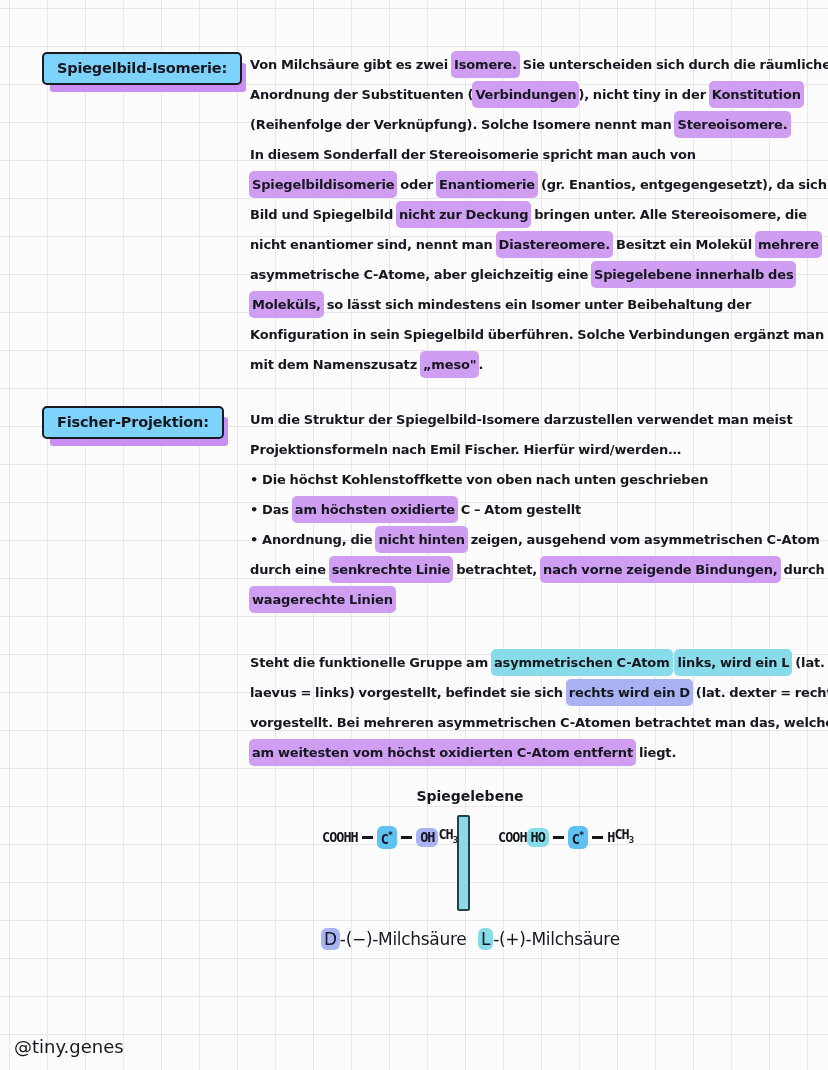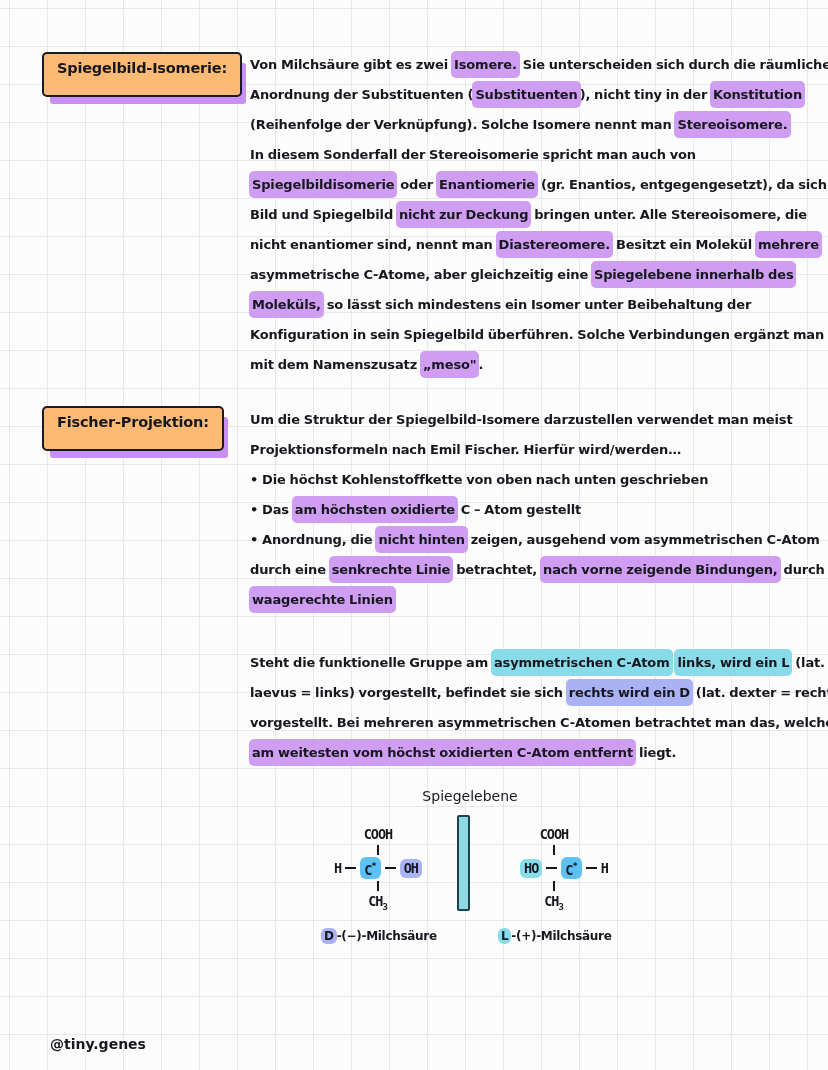--- a/index.html
+++ b/index.html
@@ -8,64 +8,64 @@
     font-family:"DejaVu Sans","Liberation Sans",sans-serif;
     background-color:#fcfcfc;
     background-image:
       linear-gradient(to right,#e7e7ec 1px,transparent 1px),
       linear-gradient(to bottom,#e7e7ec 1px,transparent 1px);
     background-size:38px 38px;
     background-position:9px 8px;
     color:var(--c-ink,#17171f);
   }
   .titlebox{
-    position:absolute;background:#fdba74;border:2.5px solid #1a1a22;border-radius:5px;
-    padding:6px 13px 19px;font-weight:bold;font-size:14.5px;letter-spacing:-0.2px;
+    position:absolute;background:#7dd3fc;border:2.5px solid #1a1a22;border-radius:5px;
+    padding:6px 13px 7px;font-weight:bold;font-size:14.5px;letter-spacing:-0.2px;
     box-shadow:6px 9px 0 -2px var(--c-swoosh,#c98ff3);white-space:nowrap;z-index:2;
   }
   .para{position:absolute;width:580px;font-size:13px;font-weight:600;letter-spacing:-0.15px;word-spacing:-0.5px;}
   .tline{height:30px;line-height:30px;white-space:nowrap;}
   .hl{border-radius:5px;padding:6px 3px;margin:0 -1px;}
   .hl-purple{background:var(--c-purple,#cf9df1);}
   .hl-cyan{background:var(--c-cyan,#88dcea);}
   .hl-periwinkle{background:var(--c-periwinkle,#a9b2f2);}
   .mirror-label{position:absolute;left:380px;top:788px;width:180px;text-align:center;
-    font-size:14px;font-weight:normal;}
+    font-size:14px;font-weight:bold;}
   .mirror-bar{position:absolute;left:457px;top:815px;width:9px;height:92px;
     background:var(--c-mirror_fill,#8fd9e2);border:2px solid var(--c-mirror_border,#1d444c);border-radius:2px;}
-  .molecule{position:absolute;width:112px;top:826px;display:flex;flex-direction:column;
+  .molecule{position:absolute;width:112px;top:826px;display:flex;flex-direction:row;
     align-items:center;font-family:"DejaVu Sans Mono","Liberation Mono",monospace;
     font-weight:bold;font-size:13.5px;letter-spacing:-1px;}
   .fgroup{line-height:17px;}
   .vbond{width:2.5px;height:10px;background:#17171f;margin:2px 0;}
   .hrow{display:flex;align-items:center;height:22px;}
   .hbond{display:inline-block;width:11px;height:2.5px;background:#17171f;margin:0 4px;}
   .chip{border-radius:6px;padding:1px 4px;}
   .chip-blue{background:var(--c-blue,#5ec1f2);}
-  .chip-cyan{background:var(--c-cyan,#88dcea);margin-left:20px;}
+  .chip-cyan{background:var(--c-cyan,#88dcea);}
   .chip-periwinkle{background:var(--c-periwinkle,#a9b2f2);}
   .molecule sup{font-size:9px;letter-spacing:0;}
   .molecule sub{font-size:9px;letter-spacing:0;}
-  .caption{position:absolute;top:929px;font-size:12px;font-weight:bold;letter-spacing:-0.3px;white-space:nowrap;}
+  .caption{position:absolute;top:929px;font-size:17px;font-weight:normal;letter-spacing:-0.3px;white-space:nowrap;}
   .caption .chip{padding:1px 3px;}
-  .handle{position:absolute;left:14px;top:1036px;font-size:14px;font-weight:bold;margin-left:36px;}
+  .handle{position:absolute;left:14px;top:1036px;font-size:18px;font-weight:normal;}
 </style>
 </head>
 <body>
 
 <div class="titlebox" style="left:42px;top:52px">
   <span>Spiegelbild-Isomerie:</span>
 </div>
 <div class="titlebox" style="left:42px;top:406px">
   <span>Fischer-Projektion:</span>
 </div>
 
 <div class="para" style="left:250px;top:50px">
     <div class="tline"><span>Von Milchsäure gibt es zwei </span><span class="hl hl-purple">Isomere.</span><span> Sie unterscheiden sich durch die räumliche</span></div>
-    <div class="tline"><span>Anordnung der Substituenten (</span><span class="hl hl-purple">Substituenten</span><span>), nicht tiny in der </span><span class="hl hl-purple">Konstitution</span></div>
+    <div class="tline"><span>Anordnung der Substituenten (</span><span class="hl hl-purple">Verbindungen</span><span>), nicht tiny in der </span><span class="hl hl-purple">Konstitution</span></div>
     <div class="tline"><span>(Reihenfolge der Verknüpfung). Solche Isomere nennt man </span><span class="hl hl-purple">Stereoisomere.</span></div>
     <div class="tline"><span>In diesem Sonderfall der Stereoisomerie spricht man auch von</span></div>
     <div class="tline"><span class="hl hl-purple">Spiegelbildisomerie</span><span> oder </span><span class="hl hl-purple">Enantiomerie</span><span> (gr. Enantios, entgegengesetzt), da sich</span></div>
     <div class="tline"><span>Bild und Spiegelbild </span><span class="hl hl-purple">nicht zur Deckung</span><span> bringen unter. Alle Stereoisomere, die</span></div>
     <div class="tline"><span>nicht enantiomer sind, nennt man </span><span class="hl hl-purple">Diastereomere.</span><span> Besitzt ein Molekül </span><span class="hl hl-purple">mehrere</span></div>
     <div class="tline"><span>asymmetrische C-Atome, aber gleichzeitig eine </span><span class="hl hl-purple">Spiegelebene innerhalb des</span></div>
     <div class="tline"><span class="hl hl-purple">Moleküls,</span><span> so lässt sich mindestens ein Isomer unter Beibehaltung der</span></div>
     <div class="tline"><span>Konfiguration in sein Spiegelbild überführen. Solche Verbindungen ergänzt man</span></div>
     <div class="tline"><span>mit dem Namenszusatz </span><span class="hl hl-purple">„meso"</span><span>.</span></div>
   </div>

